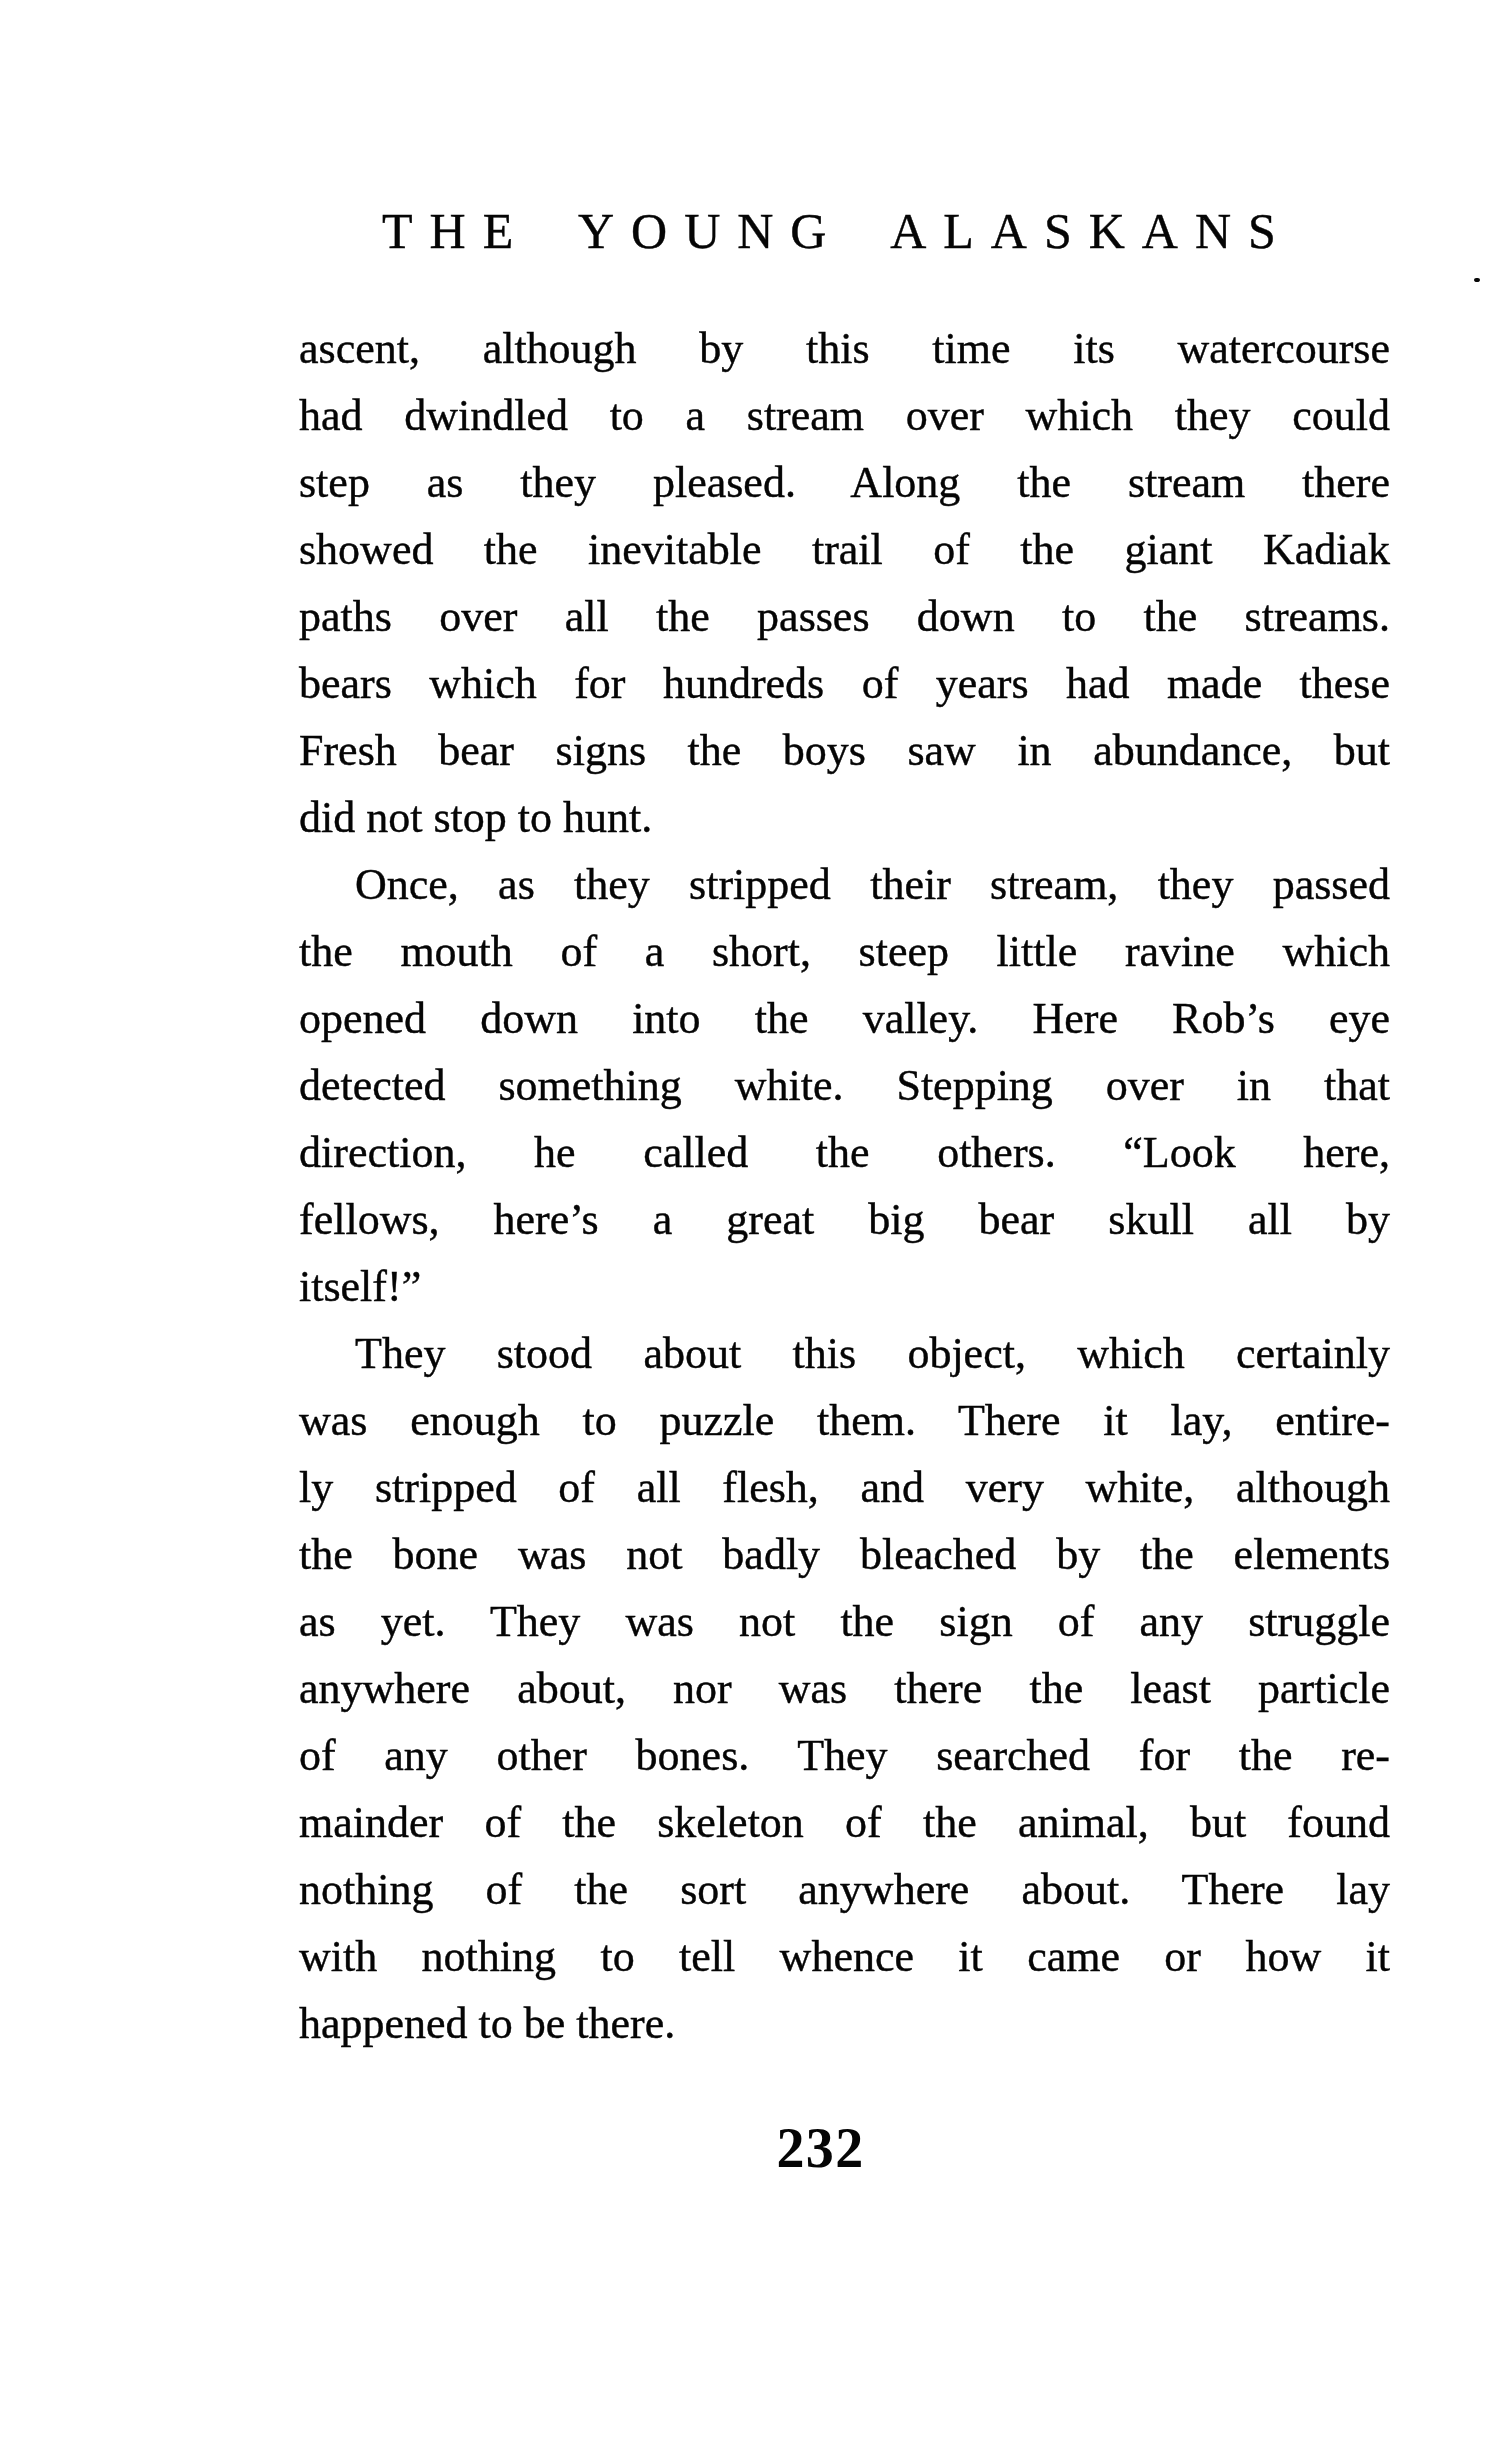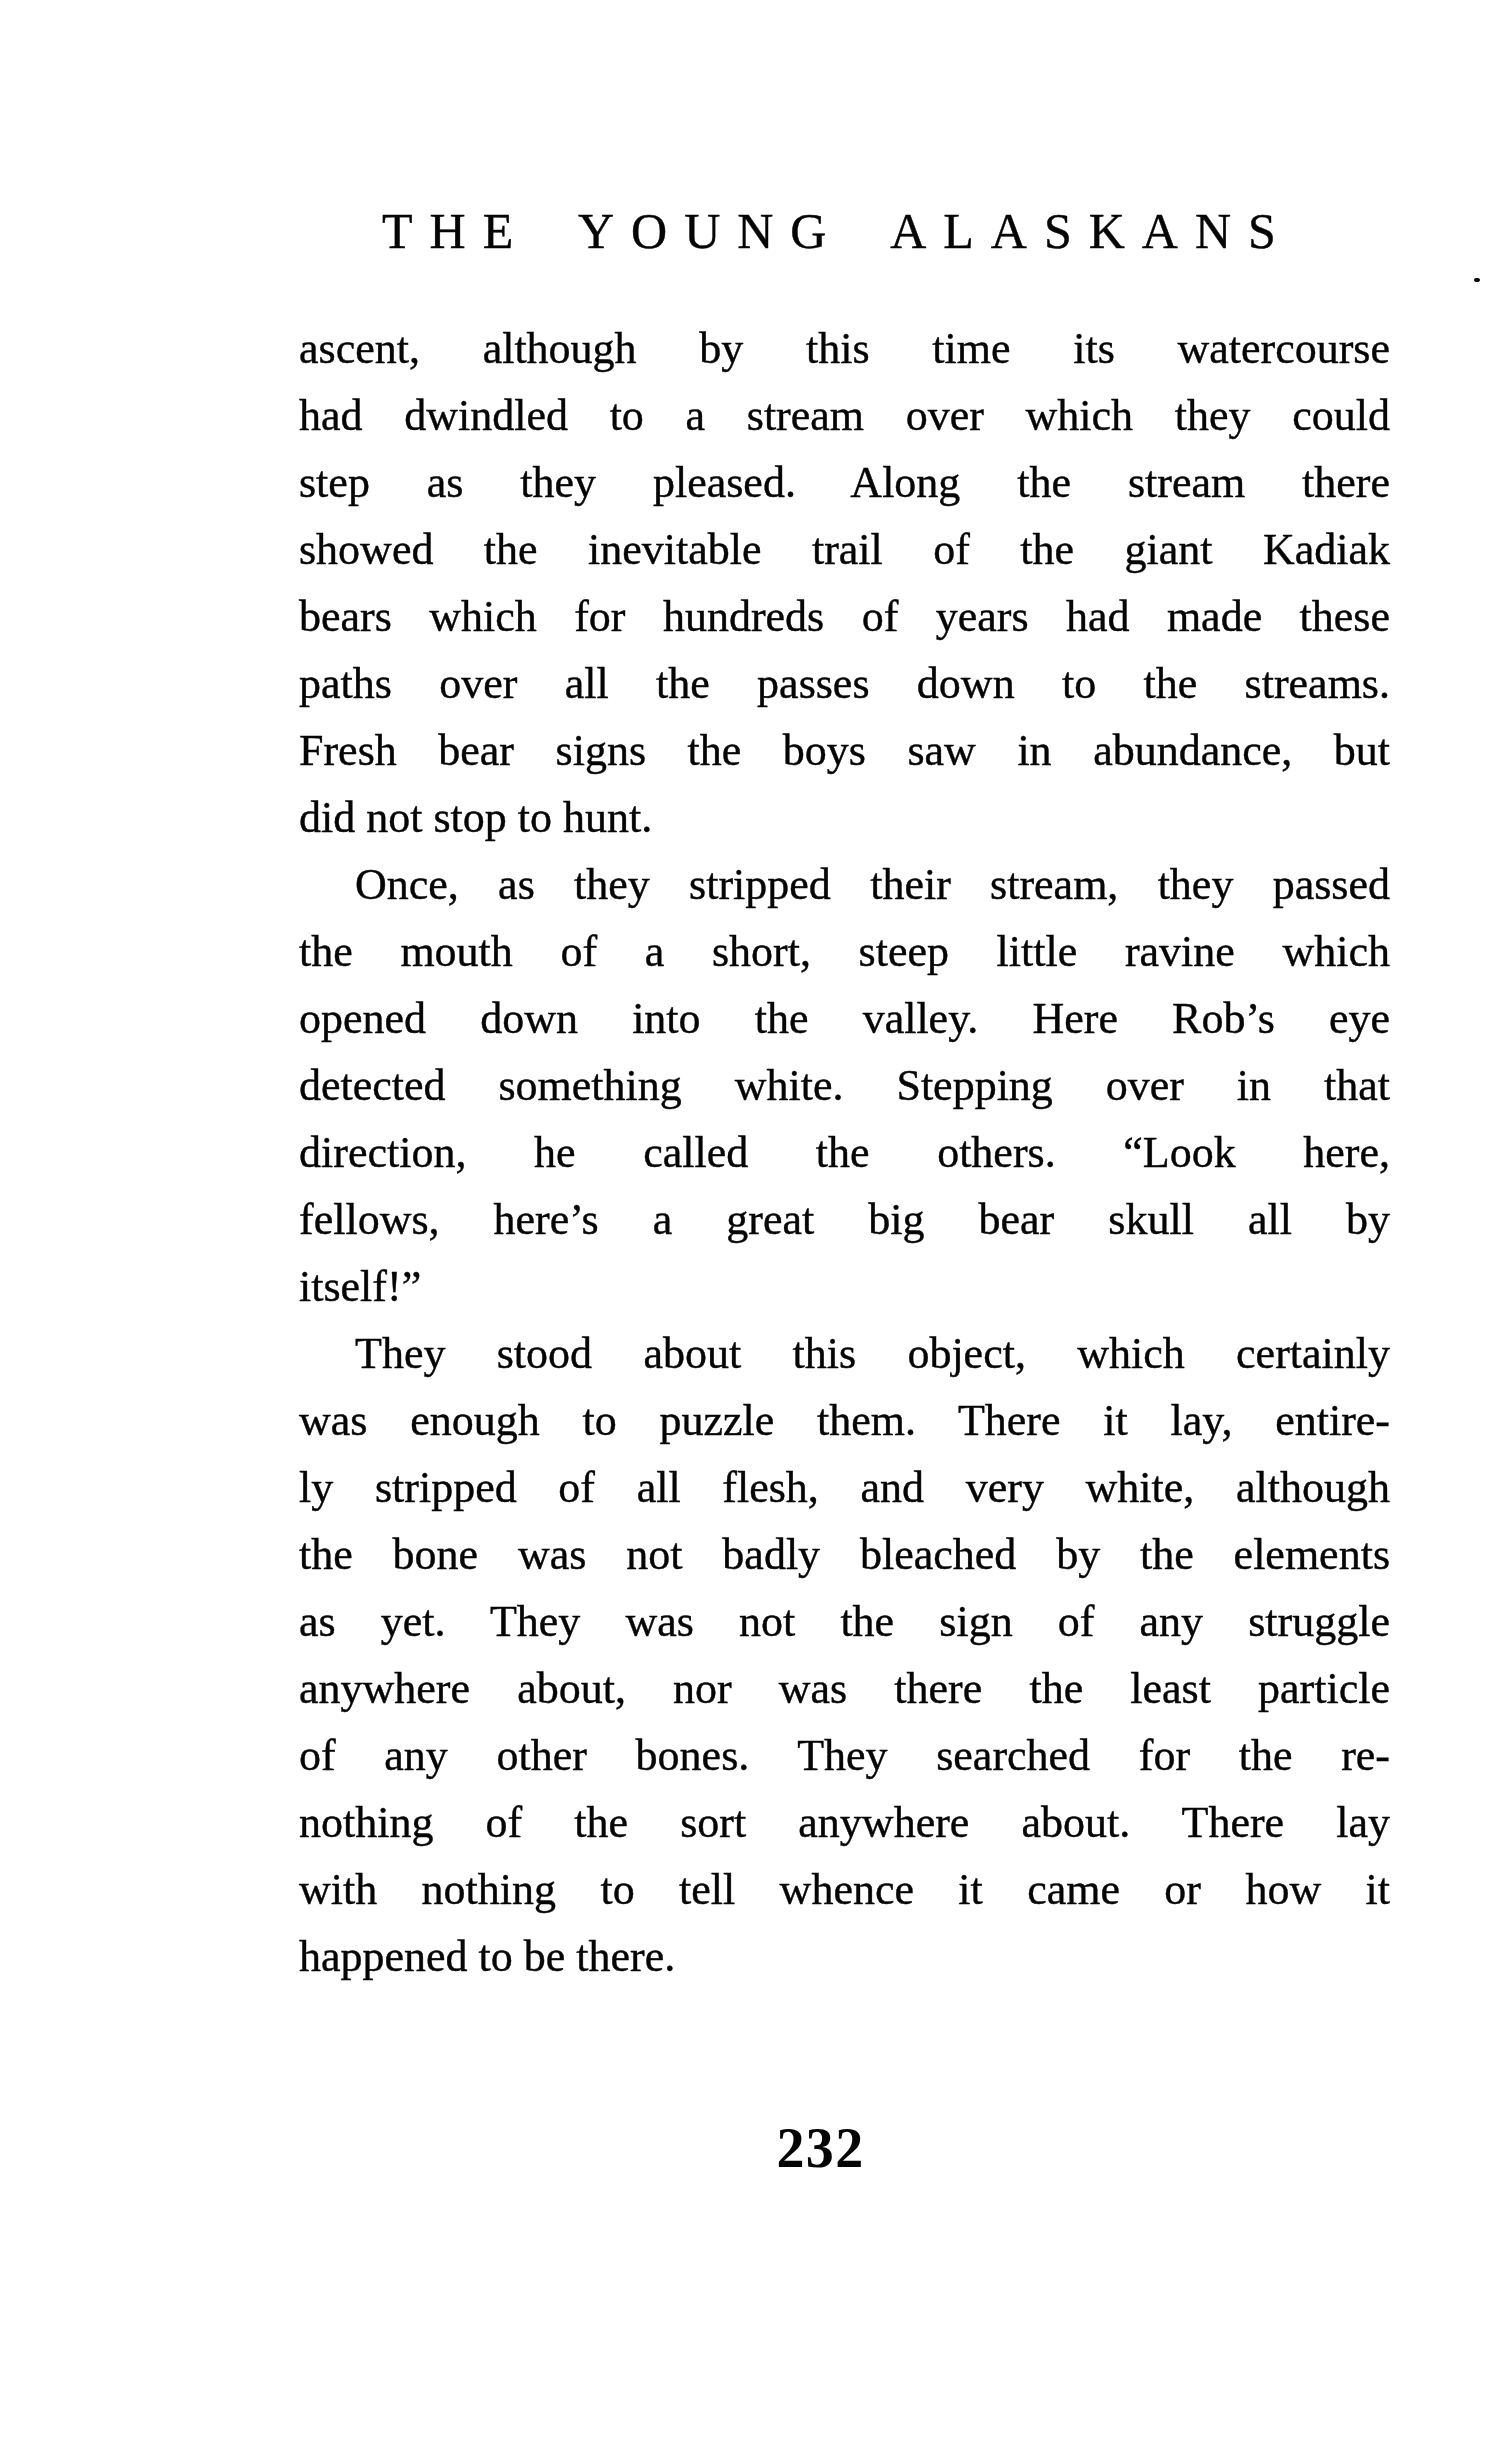--- a/index.html
+++ b/index.html
@@ -85,22 +85,22 @@
 
   <div class="scan-speck"></div>
 
   <div class="body-text">
 
     <div class="paragraph">
       <div class="line">ascent, although by this time its watercourse</div>
       <div class="line">had dwindled to a stream over which they could</div>
       <div class="line">step as they pleased.  Along the stream there</div>
       <div class="line">showed the inevitable trail of the giant Kadiak</div>
+      <div class="line">paths over all the passes down to the streams.</div>
       <div class="line">bears which for hundreds of years had made these</div>
-      <div class="line">paths over all the passes down to the streams.</div>
       <div class="line">Fresh bear signs the boys saw in abundance, but</div>
       <div class="line para-end">did not stop to hunt.</div>
     </div>
 
     <div class="paragraph">
       <div class="line indent">Once, as they stripped their stream, they passed</div>
       <div class="line">the mouth of a short, steep little ravine which</div>
       <div class="line">opened down into the valley.  Here Rob’s eye</div>
       <div class="line">detected something white.  Stepping over in that</div>
       <div class="line">direction, he called the others.  “Look here,</div>
@@ -109,20 +109,21 @@
     </div>
 
     <div class="paragraph">
       <div class="line indent">They stood about this object, which certainly</div>
       <div class="line">was enough to puzzle them.  There it lay, entire-</div>
       <div class="line">ly stripped of all flesh, and very white, although</div>
       <div class="line">the bone was not badly bleached by the elements</div>
       <div class="line">as yet.  They was not the sign of any struggle</div>
       <div class="line">anywhere about, nor was there the least particle</div>
       <div class="line">of any other bones.  They searched for the re-</div>
+      <div class="line">mainder of the skeleton of the animal, but found</div>
       <div class="line">nothing of the sort anywhere about.  There lay</div>
       <div class="line">with nothing to tell whence it came or how it</div>
       <div class="line para-end">happened to be there.</div>
     </div>
 
   </div>
 
   <div class="page-number">232</div>
 
 </div>

